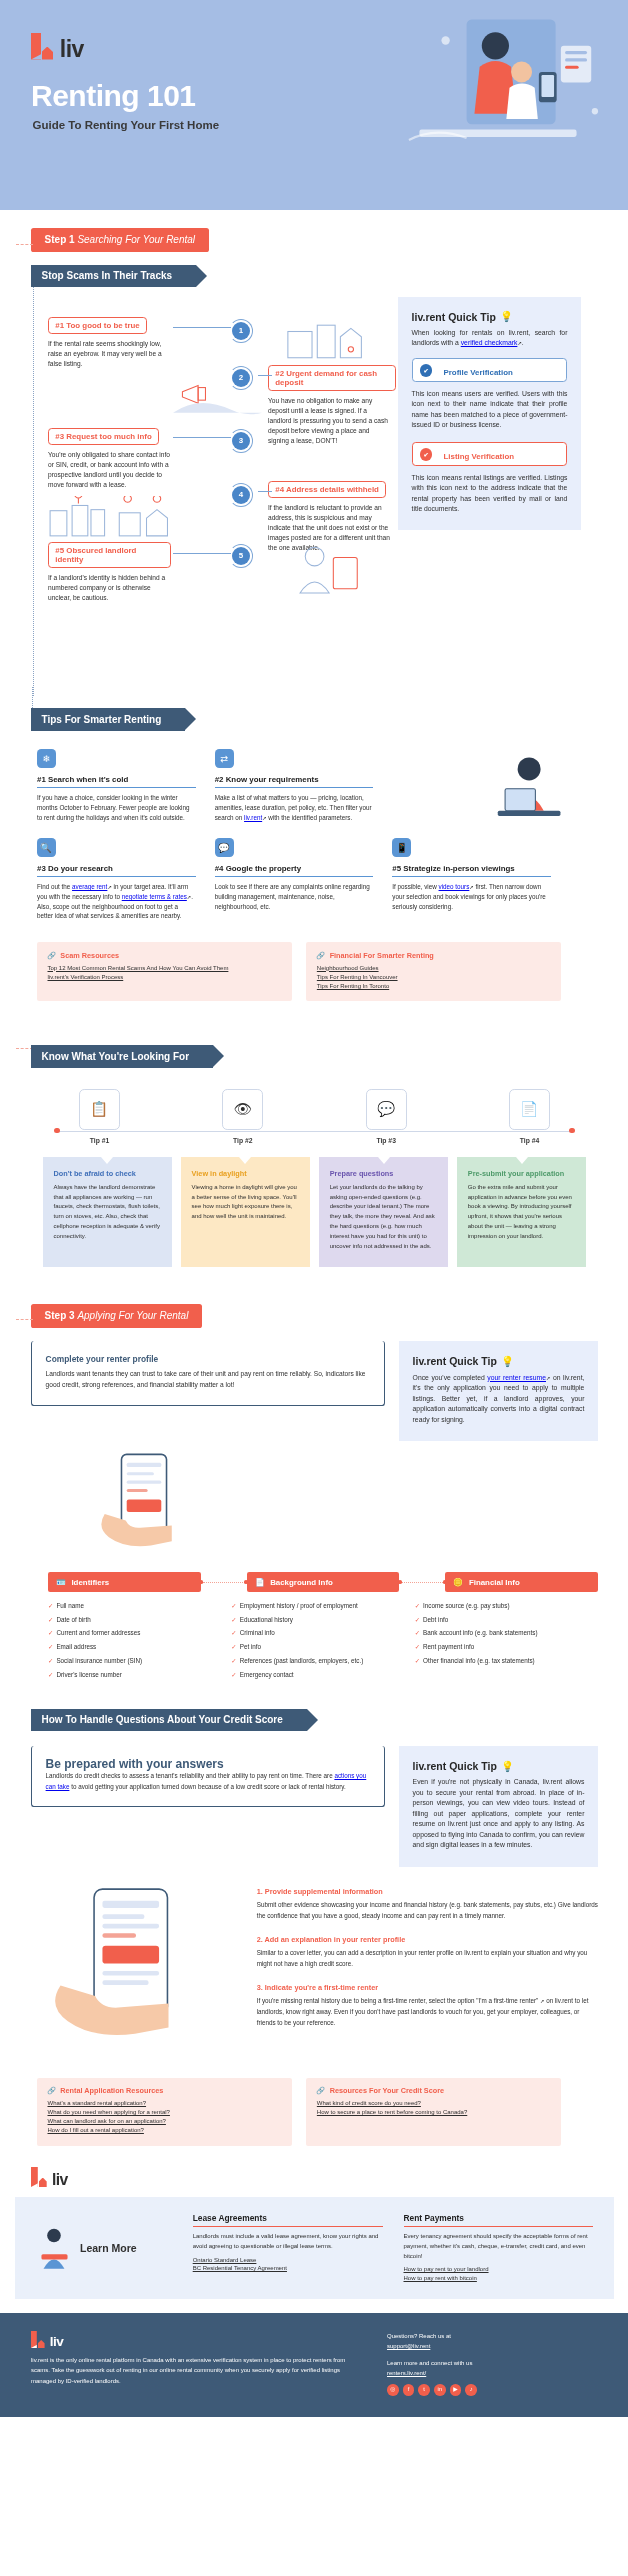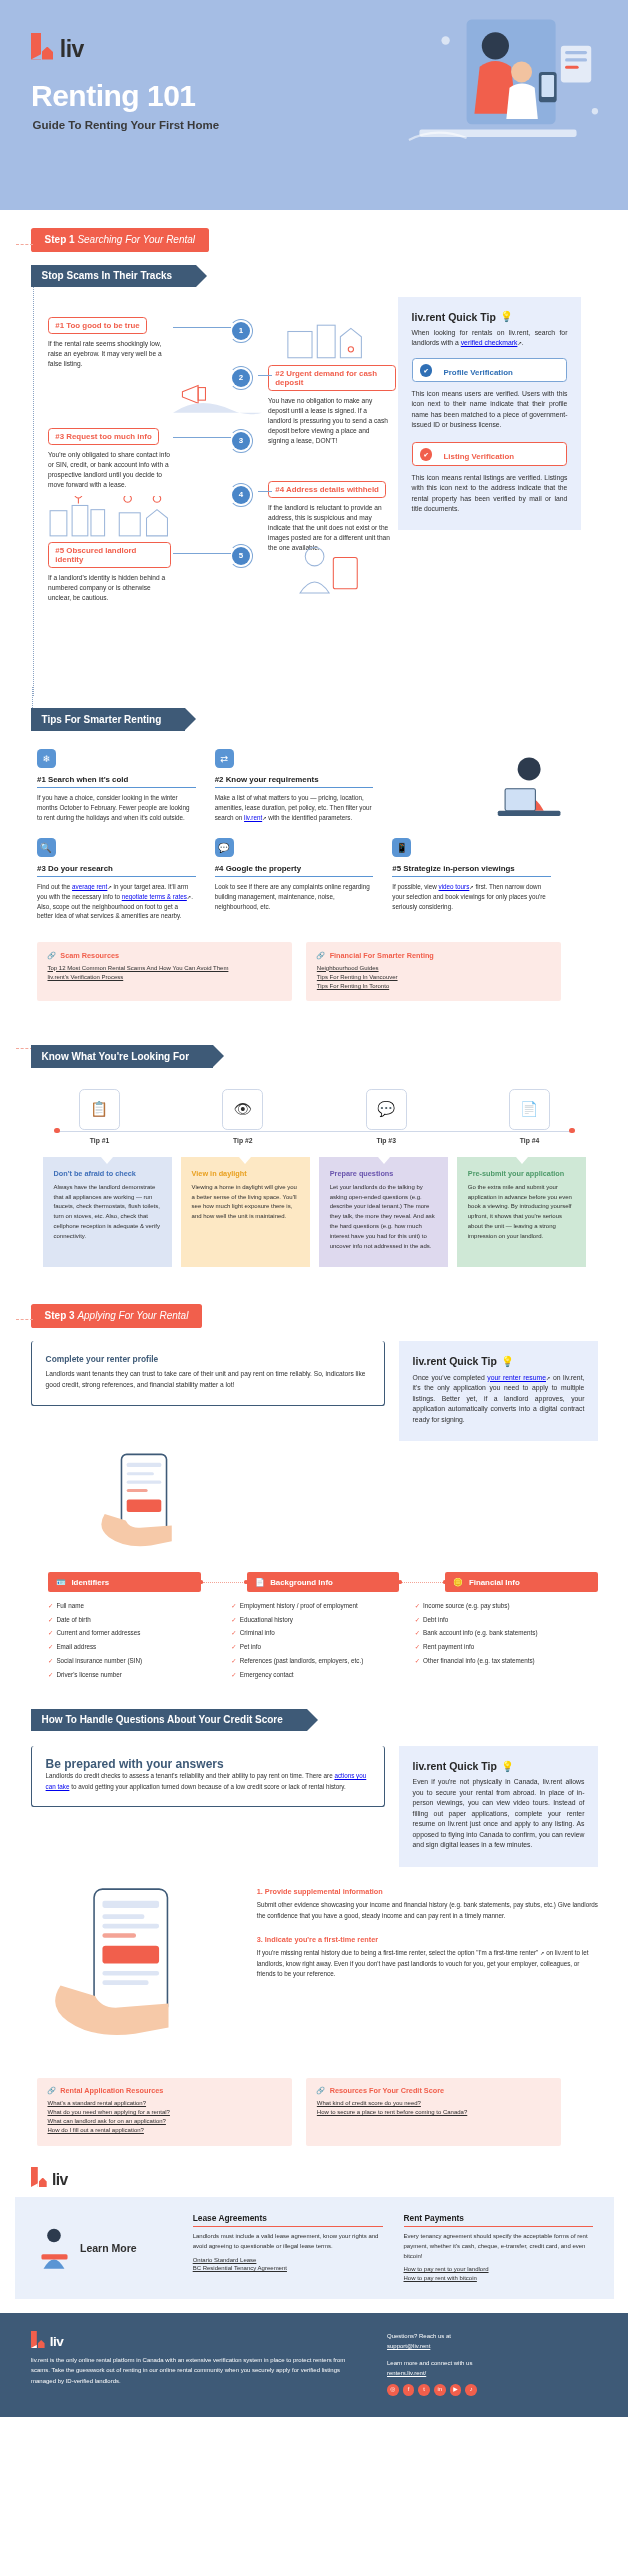--- a/index.html
+++ b/index.html
@@ -568,20 +568,24 @@
           <rect x="136" y="178" width="88" height="9" rx="4" fill="#dde5f4"></rect>
           <path d="M56 188 q-26 40 14 68 q48 34 128 24 l64 -12 v-46 l-96 8 q-32 2 -44 -22 z" fill="#f6c9a8"></path>
         </svg>
       </div>
       <div class="qa-right">
         <div class="qa-item">
           <h5>1. Provide supplemental information</h5>
           <p>Submit other evidence showcasing your income and financial history (e.g. bank statements, pay stubs, etc.) Give landlords the confidence that you have a good, steady income and can pay rent in a timely manner.</p>
         </div>
         <div class="qa-item">
+          <h5>2. Add an explanation in your renter profile</h5>
+          <p>Similar to a cover letter, you can add a description in your renter profile on liv.rent to explain your situation and why you might not have a high credit score.</p>
+        </div>
+        <div class="qa-item">
           <h5>3. Indicate you're a first-time renter</h5>
           <p>
             <span>If you're missing rental history due to being a first-time renter, select the option "I'm a first-time renter" </span><span class="extlink">↗</span><span> on liv.rent to let landlords, know right away. Even if you don't have past landlords to vouch for you, get your employer, colleagues, or friends to be your reference.</span>
           </p>
         </div>
       </div>
     </div>
 
     <div class="res-row" style="margin-top:18px; margin-bottom:21px;">
       <div class="res-box">

